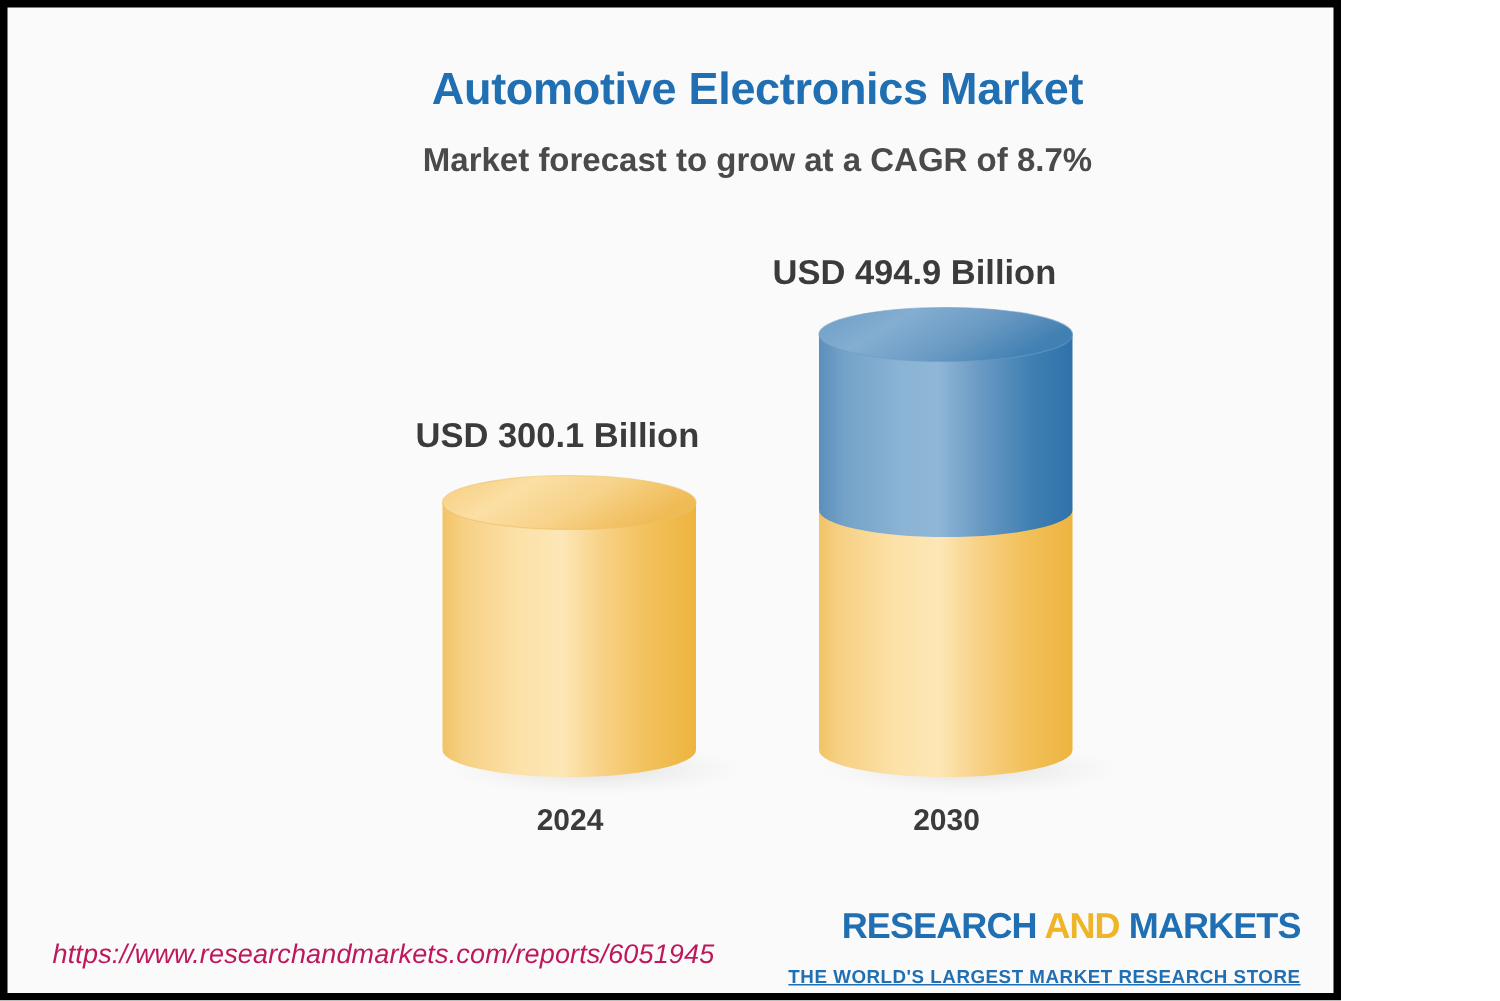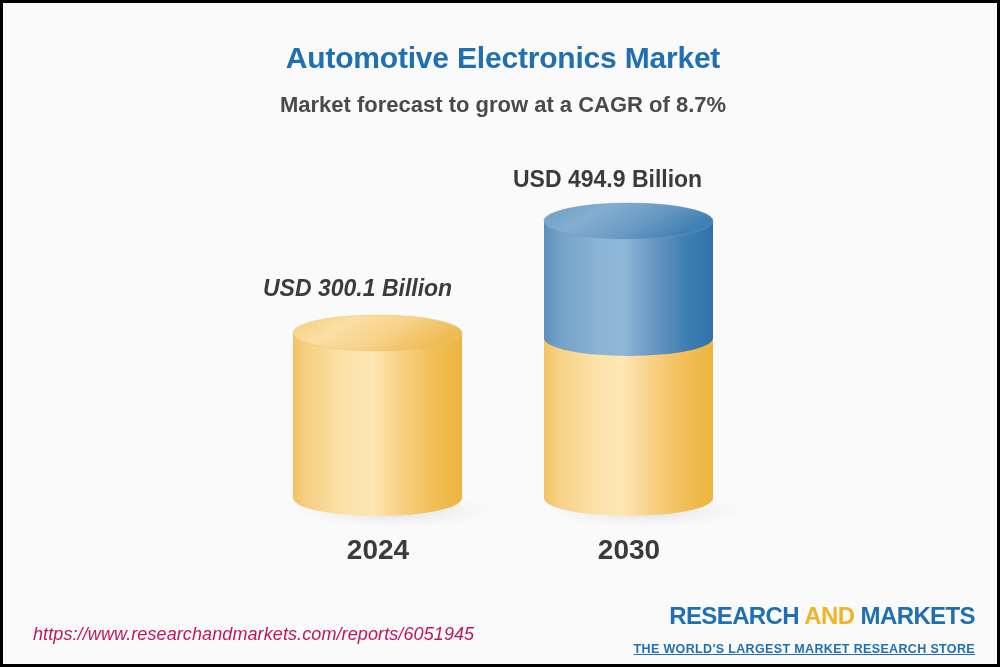--- a/index.html
+++ b/index.html
@@ -5,25 +5,25 @@
   html, body {
     margin: 0;
     padding: 0;
     background: #ffffff;
   }
   body {
     font-family: "Liberation Sans", sans-serif;
   }
   #canvas {
     position: relative;
-    width: 1000px;
+    width: 894px;
     height: 667px;
     background: #fafafa;
     box-sizing: border-box;
-    border: 3px solid #000000;
+    border: 5px solid #000000;
     overflow: hidden;
   }
   .title {
     position: absolute;
     left: 0;
     top: 38px;
     width: 1000px;
     text-align: center;
     font-size: 30px;
     font-weight: bold;
@@ -40,27 +40,27 @@
     font-weight: bold;
     color: #4a4a4a;
   }
   .value-label {
     position: absolute;
     font-size: 23px;
     font-weight: bold;
     color: #3b3b3b;
     white-space: nowrap;
   }
-  .value-2024 { left: 260px; top: 272px; width: 230px; font-style: italic; }
+  .value-2024 { left: 272px; top: 272px; width: 230px; }
   .value-2030 { left: 510px; top: 163px; width: 230px; }
 
   .year-label {
     position: absolute;
     text-align: center;
-    font-size: 28px;
+    font-size: 20px;
     font-weight: bold;
     color: #3b3b3b;
   }
   .year-2024 { left: 290px; top: 531px; width: 170px; }
   .year-2030 { left: 541px; top: 531px; width: 170px; }
 
   .cyl-svg {
     position: absolute;
     left: 0;
     top: 0;

